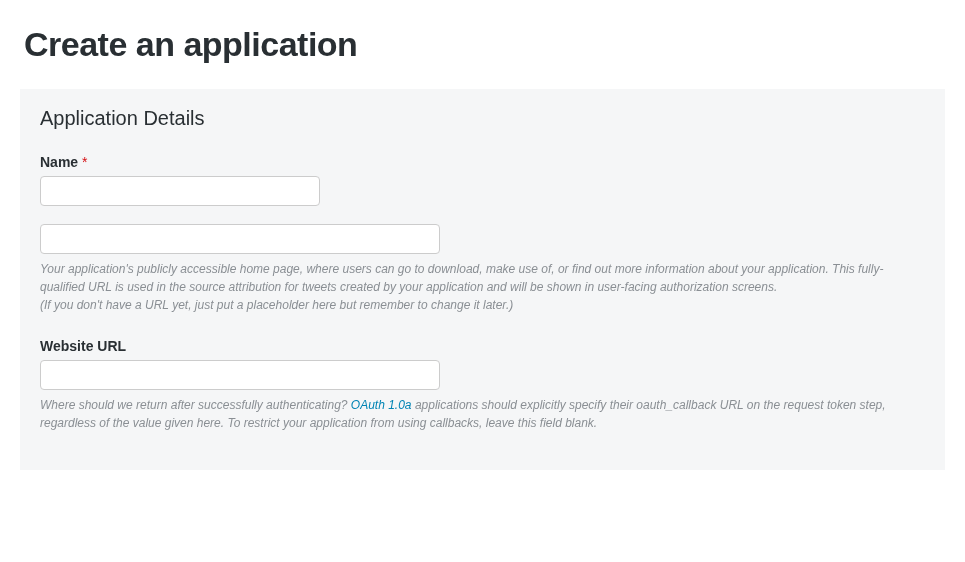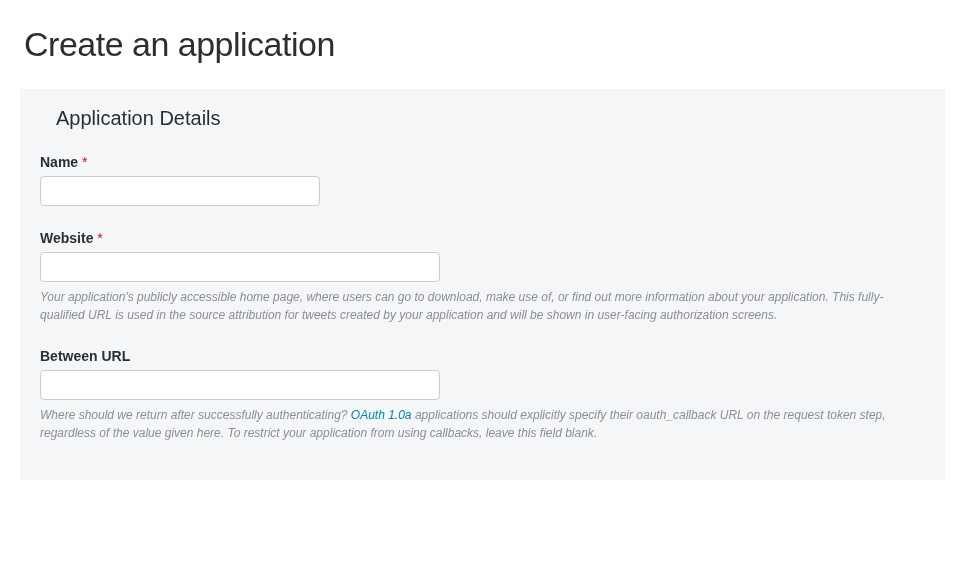--- a/index.html
+++ b/index.html
@@ -9,36 +9,35 @@
     }
     body {
       font-family: "Helvetica Neue", Helvetica, Arial, sans-serif;
       background: #ffffff;
       width: 965px;
       height: 562px;
       overflow: hidden;
     }
     .page-title {
       font-size: 34px;
-      font-weight: normal;
+      font-weight: bold;
       color: #292f33;
       margin: 25px 0 25px 24px;
       letter-spacing: -0.5px;
     }
     .form-panel {
       background: #f5f6f7;
       margin: 0 20px;
       padding: 18px 20px 20px 20px;
     }
     .section-heading {
       font-size: 20px;
       font-weight: normal;
       color: #292f33;
       margin-bottom: 12px;
-      margin-left: 16px;
     }
     .field-group {
       margin-bottom: 18px;
     }
     .field-label {
       font-size: 14px;
       font-weight: bold;
       color: #292f33;
       display: block;
       margin-bottom: 6px;
@@ -91,32 +90,29 @@
   <div class="field-group">
     <label class="field-label">
       <span>Name</span>
       <span class="required">*</span>
     </label>
     <input type="text" class="text-input input-short" style="">
   </div>
 
 
   <div class="field-group">
-    <label class="field-label">
-      <span>Website</span>
-      <span class="required">*</span>
-    </label>
     <input type="text" class="text-input input-medium" style="">
     <p class="help-text">
       <span>Your application's publicly accessible home page, where users can go to download, make use of, or find out more information about your application. This fully-qualified URL is used in the source attribution for tweets created by your application and will be shown in user-facing authorization screens.</span><br>
+      <span>(If you don't have a URL yet, just put a placeholder here but remember to change it later.)</span>
     </p>
   </div>
 
   <div class="field-group">
     <label class="field-label">
-      <span>Between URL</span>
+      <span>Website URL</span>
     </label>
     <input type="text" class="text-input input-medium" style="">
     <p class="help-text">
       <span>Where should we return after successfully authenticating? </span><a href="#" class="help-link">OAuth 1.0a</a><span> applications should explicitly specify their oauth_callback URL on the request token step, regardless of the value given here. To restrict your application from using callbacks, leave this field blank.</span>
     </p>
   </div>
 </div>
 
 </body></html>

